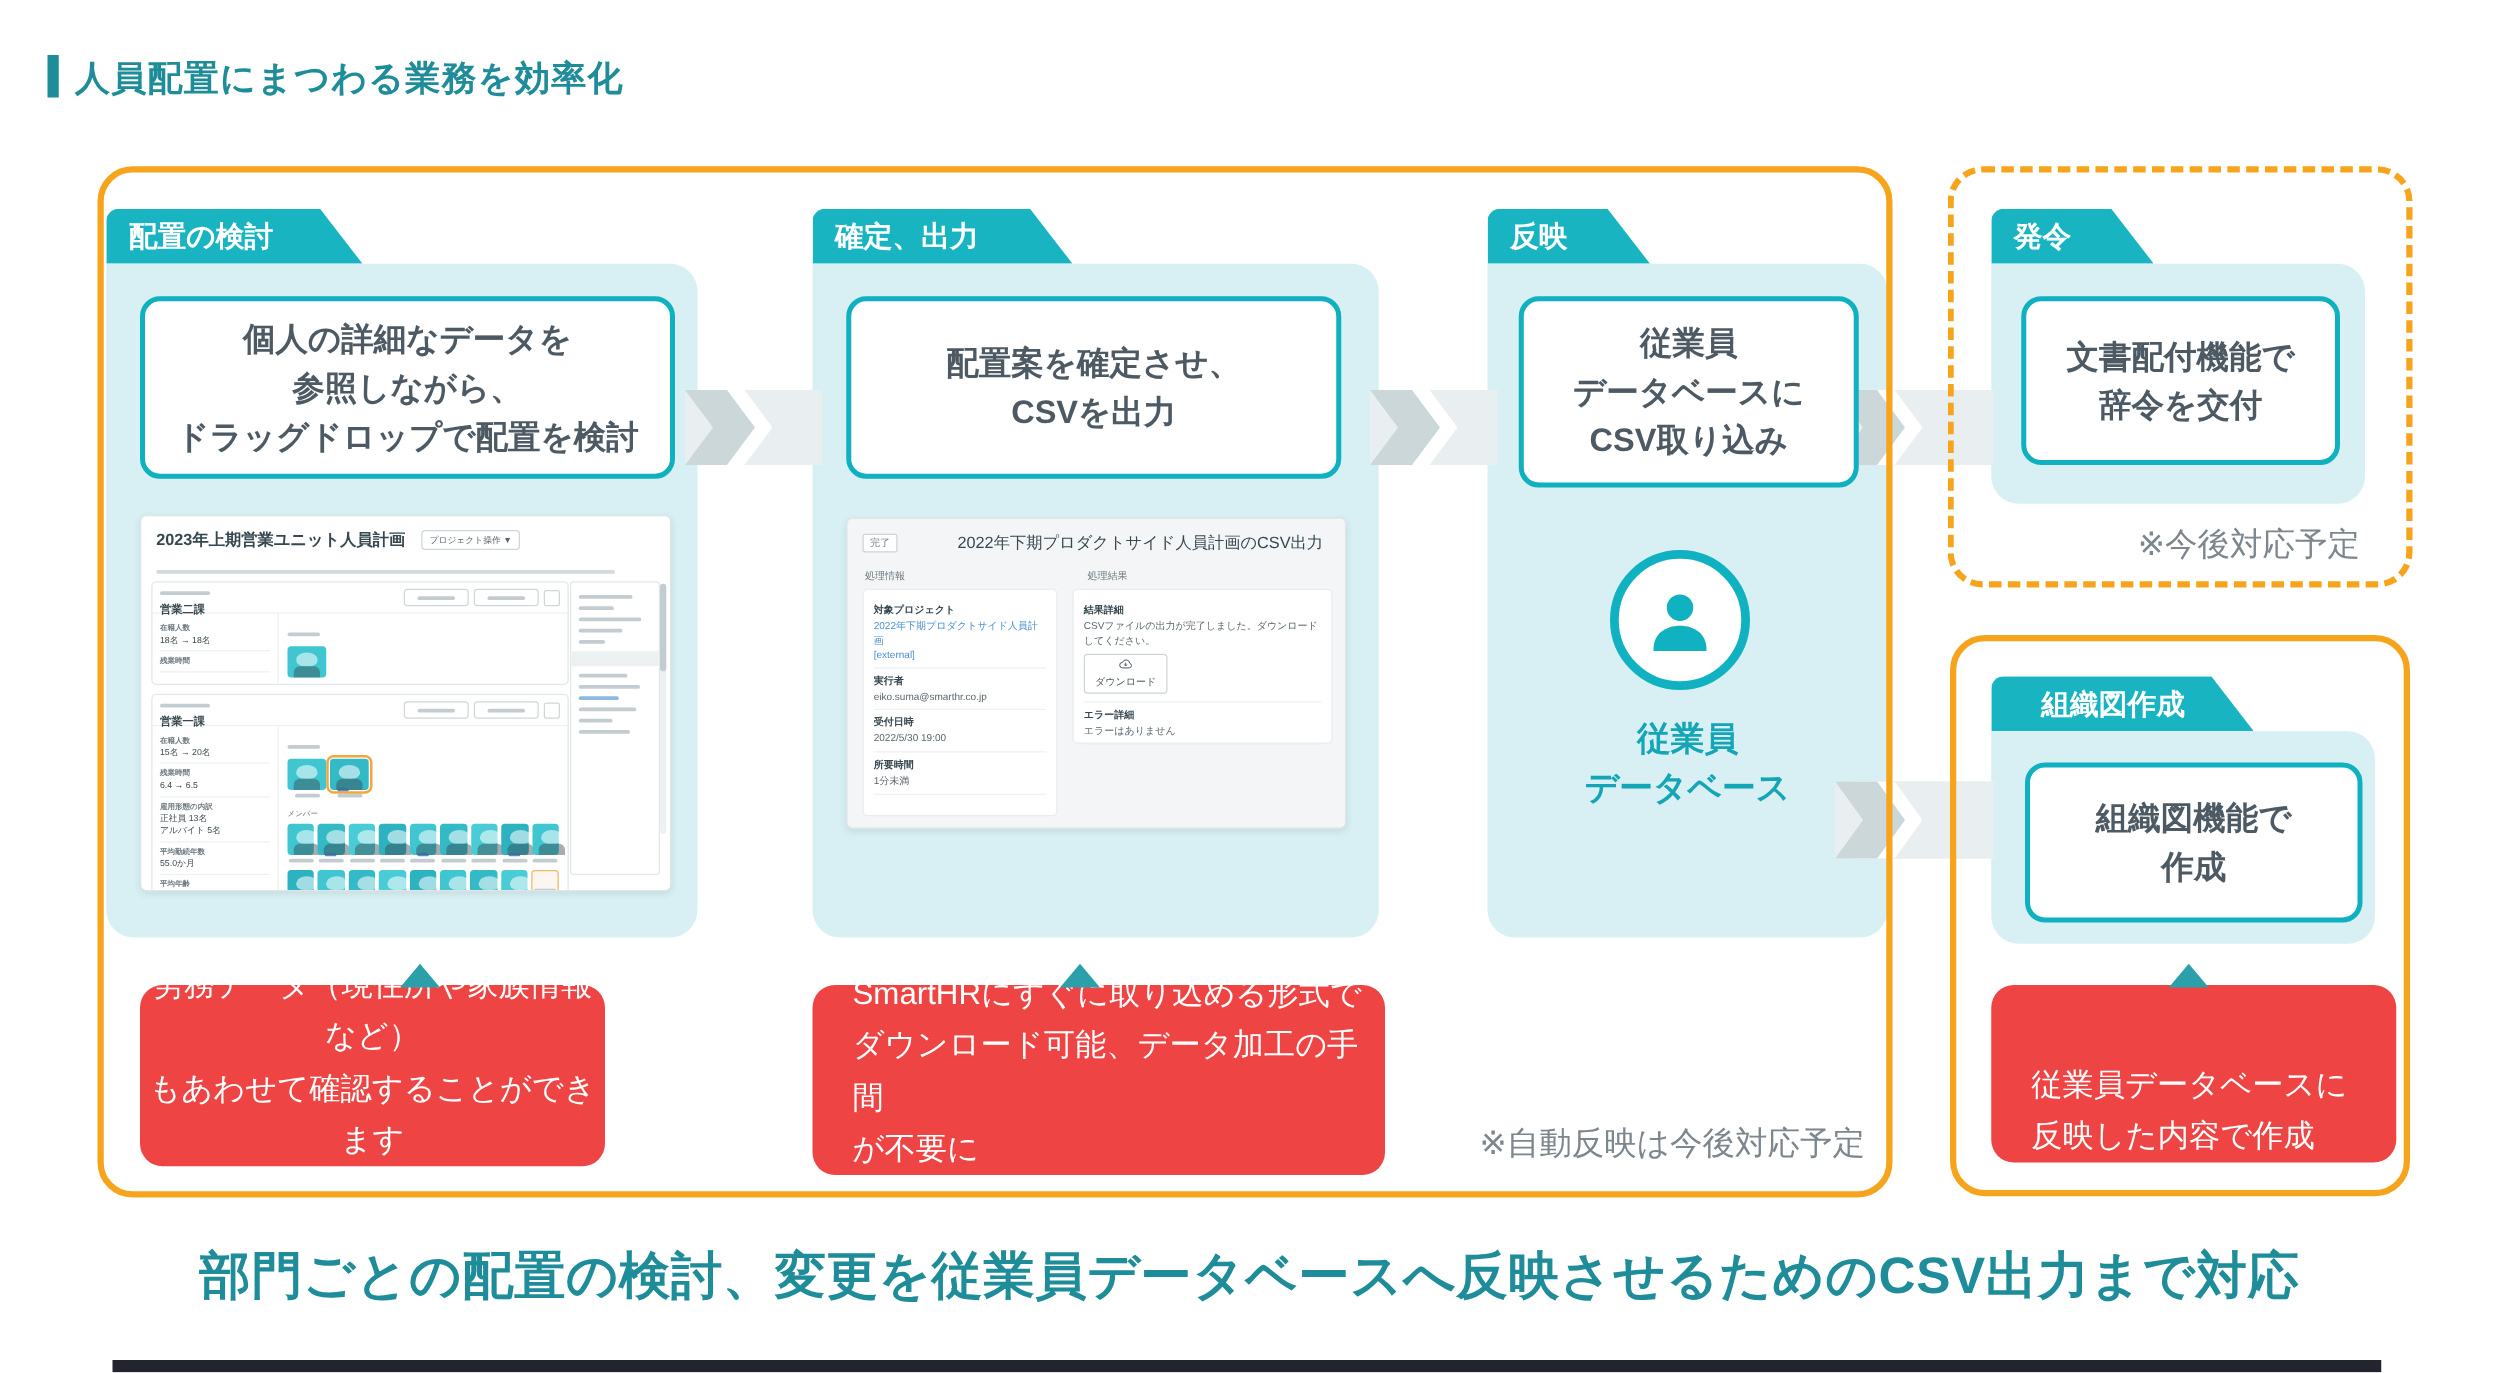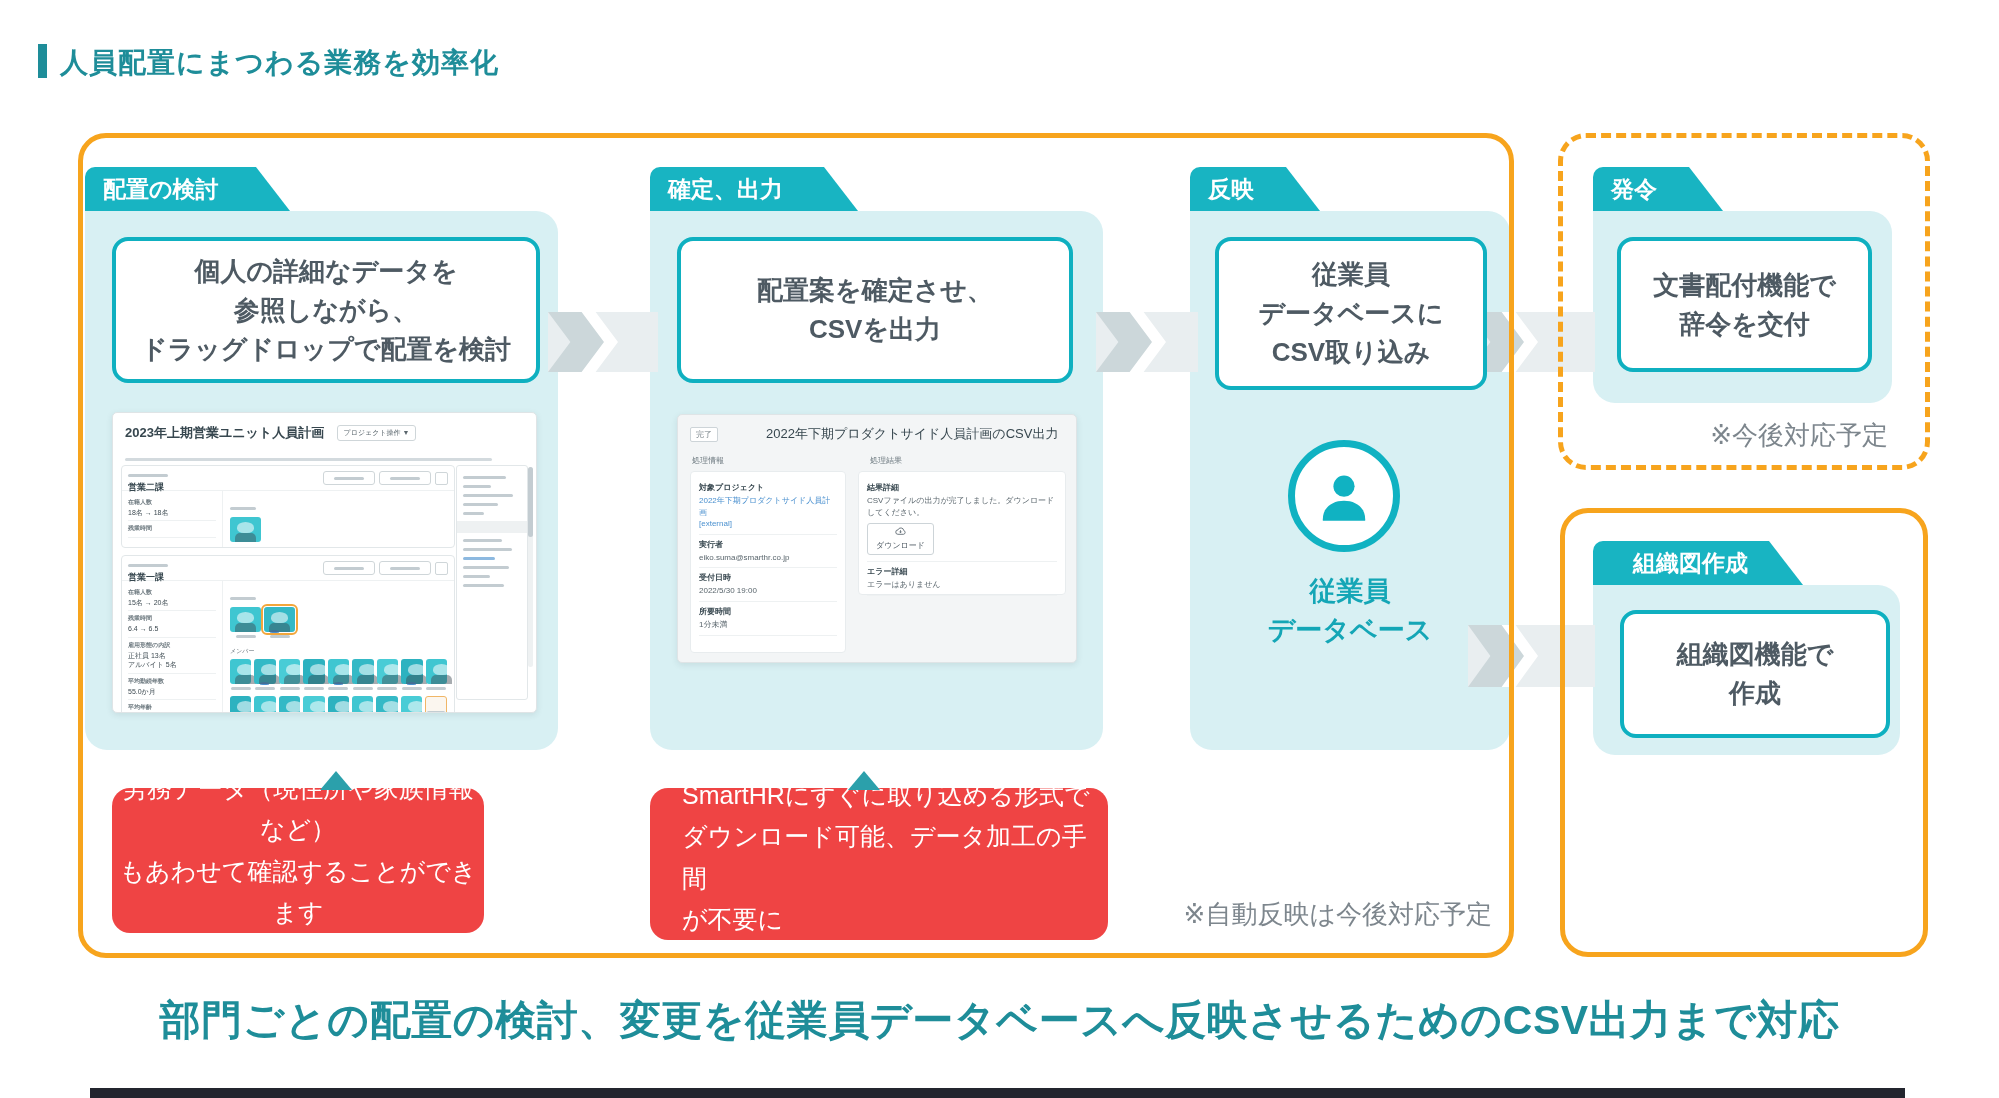--- a/index.html
+++ b/index.html
@@ -480,17 +480,22 @@
   <div class="panel" id="panel4"></div>
   <div class="wbox pre" id="wbox4">文書配付機能で
 辞令を交付</div>
   <div class="note" id="future-note">※今後対応予定</div>
 
   <div class="frame" id="org-frame"></div>
   <div class="tab" id="tab5">組織図作成</div>
   <div class="panel" id="panel5"></div>
   <div class="wbox pre" id="wbox5">組織図機能で
 作成</div>
+  <div class="callout" id="callout3">
+    <span class="tri"></span>
+    <span class="pre">従業員データベースに
+反映した内容で作成</span>
+  </div>
 
   <div id="headline">部門ごとの配置の検討、変更を従業員データベースへ反映させるためのCSV出力まで対応</div>
   <div id="bottom-bar"></div>
 
 </div>
 
 </body></html>

